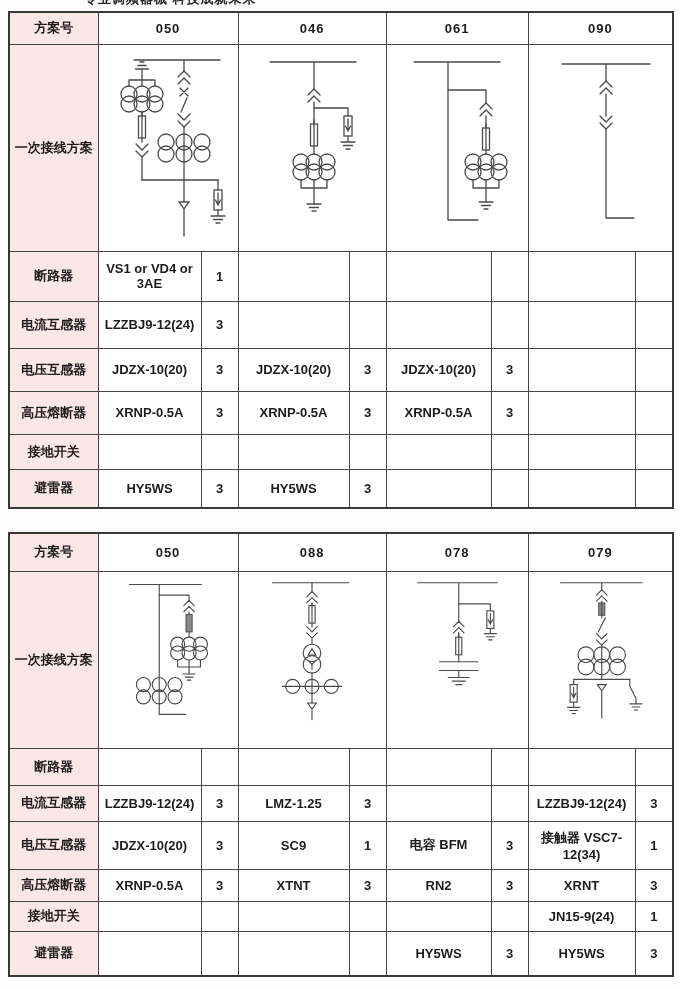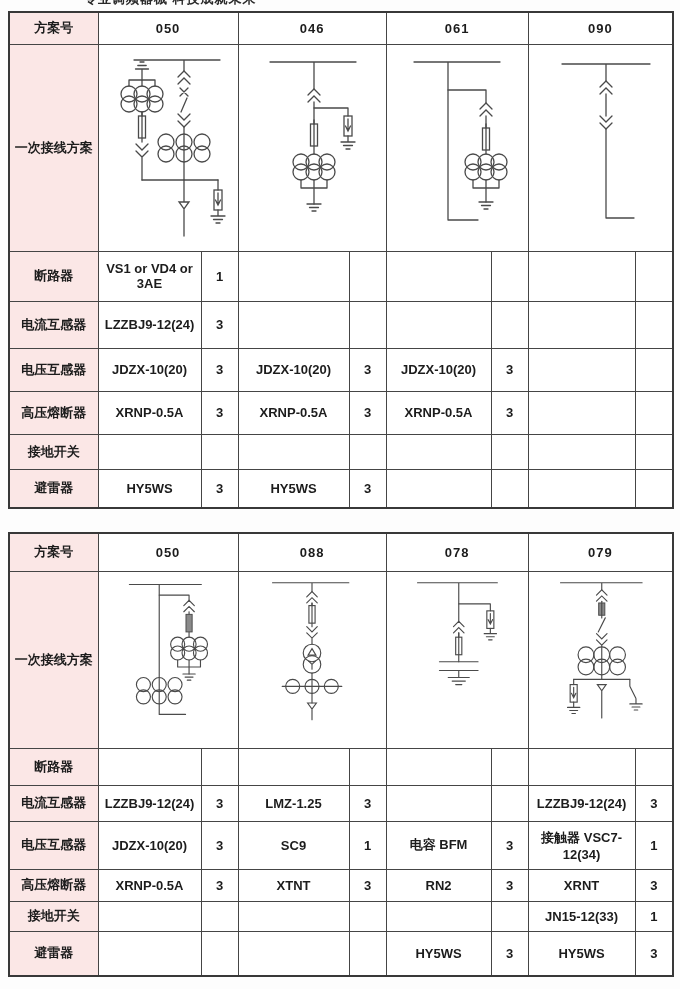--- a/index.html
+++ b/index.html
@@ -352,21 +352,21 @@
       <td class="qty">3</td>
     </tr>
     <tr style="height:30px">
       <td class="lbl">接地开关</td>
       <td class="model"></td>
       <td class="qty"></td>
       <td class="model"></td>
       <td class="qty"></td>
       <td class="model"></td>
       <td class="qty"></td>
-      <td class="model">JN15-12(33)</td>
+      <td class="model">JN15-9(24)</td>
       <td class="qty">1</td>
     </tr>
     <tr style="height:45px">
       <td class="lbl">避雷器</td>
       <td class="model"></td>
       <td class="qty"></td>
       <td class="model"></td>
       <td class="qty"></td>
       <td class="model">HY5WS</td>
       <td class="qty">3</td>

